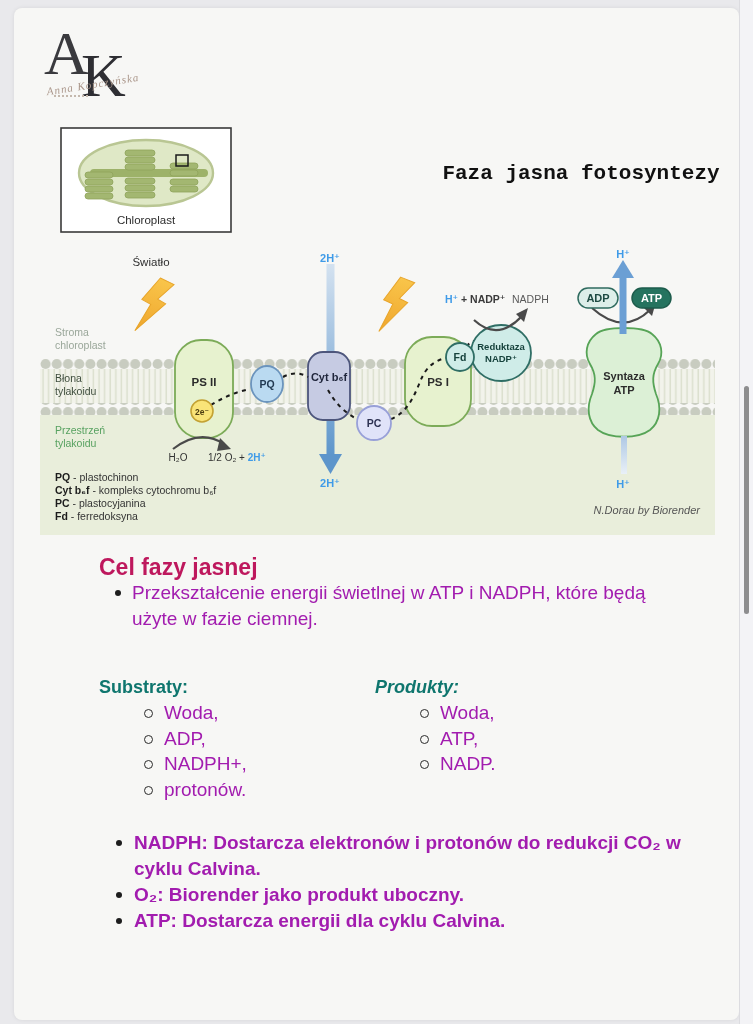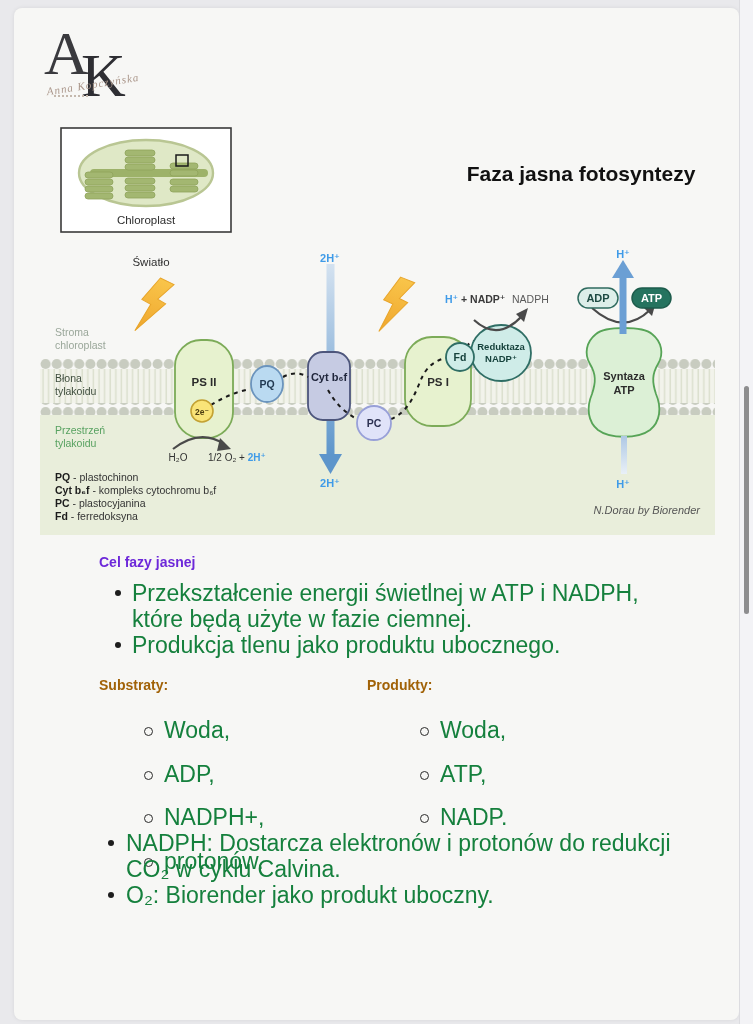--- a/index.html
+++ b/index.html
@@ -8,35 +8,35 @@
   .card{position:absolute;left:14px;top:8px;width:725px;height:1012px;background:#f7f7f5;
         border-radius:8px;box-shadow:0 0 4px rgba(0,0,0,.08);}
   .abs{position:absolute;}
   
   .logo-a{left:44px;top:22px;font-family:"Liberation Serif","DejaVu Serif",serif;font-size:62px;line-height:62px;color:#3a3a3e;}
   .logo-k{left:81px;top:44px;font-family:"Liberation Serif","DejaVu Serif",serif;font-size:62px;line-height:62px;color:#2e2e33;}
   .logo-sig{left:46px;top:76px;width:120px;font-family:"Liberation Serif","DejaVu Serif",serif;
             font-style:italic;font-size:11px;color:#ab978b;transform:rotate(-9deg);letter-spacing:1px;}
   .logo-micro{left:54px;top:95px;width:34px;border-bottom:2px dotted #c4b8ad;}
   
-  .title{left:440px;top:162px;width:282px;text-align:center;font-size:21px;font-weight:bold;color:#111;}
-  
-  .goal-h{left:99px;top:554px;font-size:14px;font-weight:bold;color:#6d28d9;}
-  .list{list-style:none;margin:0;padding:0;font-size:23px;color:#15803d;}
+  .title{left:440px;top:162px;width:282px;text-align:center;font-size:21px;font-weight:bold;color:#111;font-family:Liberation Mono, monospace;}
+  
+  .goal-h{left:99px;top:554px;font-size:23px;font-weight:bold;color:#be185d;}
+  .list{list-style:none;margin:0;padding:0;font-size:19px;color:#a21caf;}
   .goal-list{left:112px;top:580px;width:556px;}
   .goal-list li{position:relative;padding-left:20px;line-height:26px;margin-bottom:0;}
   .goal-list li::before{content:"";position:absolute;left:3px;top:10px;width:6px;height:6px;border-radius:50%;background:#1d1d1d;}
-  .red-h{font-size:14px;font-weight:bold;color:#a16207;}
+  .red-h{font-size:18px;font-weight:bold;color:#0f766e;}
   .sub-h{left:99px;top:677px;}
-  .prod-h{left:367px;top:677px;}
+  .prod-h{left:375px;top:677px;font-style:italic;}
   .sub-list{left:140px;top:700px;}
-  .sub-list li{position:relative;padding-left:24px;line-height:25.5px;margin-top:18px;}
+  .sub-list li{position:relative;padding-left:24px;line-height:25.5px;}
   .sub-list li::before{content:"";position:absolute;left:4px;top:9px;width:7px;height:7px;border-radius:50%;border:1.5px solid #2b2b2b;background:transparent;}
   .s2{left:416px;top:700px;}
-  .notes-list{left:104px;top:830px;width:592px;}
+  .notes-list{left:112px;top:830px;width:592px;font-weight:bold;}
   .notes-list li{position:relative;padding-left:22px;line-height:26px;}
   .notes-list li::before{content:"";position:absolute;left:4px;top:10px;width:6px;height:6px;border-radius:50%;background:#1d1d1d;}
   
   .gutter{left:739px;top:0;width:14px;height:1024px;background:#f3f3f6;border-left:1px solid #dcdce0;}
   .thumb{left:744px;top:386px;width:5px;height:228px;background:#8d8d8f;border-radius:3px;}
   svg text{font-family:"Liberation Sans","DejaVu Sans",sans-serif;}
 </style>
 </head>
 <body>
 
@@ -195,36 +195,36 @@
     <text x="15" y="244"><tspan font-weight="bold" fill="#1c1c1c">Cyt b₆f</tspan><tspan fill="#333"> - kompleks cytochromu b₆f</tspan></text>
     <text x="15" y="257"><tspan font-weight="bold" fill="#1c1c1c">PC</tspan><tspan fill="#333"> - plastocyjanina</tspan></text>
     <text x="15" y="270"><tspan font-weight="bold" fill="#1c1c1c">Fd</tspan><tspan fill="#333"> - ferredoksyna</tspan></text>
   </g>
   <text x="660" y="264" text-anchor="end" font-size="11" font-style="italic" fill="#555">N.Dorau by Biorender</text>
 </svg>
 
 <div class="abs goal-h">Cel fazy jasnej</div>
 <ul class="abs list goal-list">
   <li>Przekształcenie energii świetlnej w ATP i NADPH, które będą użyte w fazie ciemnej.</li>
-  <li>Produkcja tlenu jako produktu ubocznego.</li>
 </ul>
 
 <div class="abs red-h sub-h">Substraty:</div>
 <ul class="abs list sub-list">
   <li>Woda,</li>
   <li>ADP,</li>
   <li>NADPH+,</li>
   <li>protonów.</li>
 </ul>
 <div class="abs red-h prod-h">Produkty:</div>
 <ul class="abs list sub-list s2">
   <li>Woda,</li>
   <li>ATP,</li>
   <li>NADP.</li>
 </ul>
 
 <ul class="abs list notes-list">
   <li>NADPH: Dostarcza elektronów i protonów do redukcji CO₂ w cyklu Calvina.</li>
   <li>O₂: Biorender jako produkt uboczny.</li>
+  <li>ATP: Dostarcza energii dla cyklu Calvina.</li>
 </ul>
 
 <div class="abs gutter"></div>
 <div class="abs thumb"></div>
 
 </body></html>

